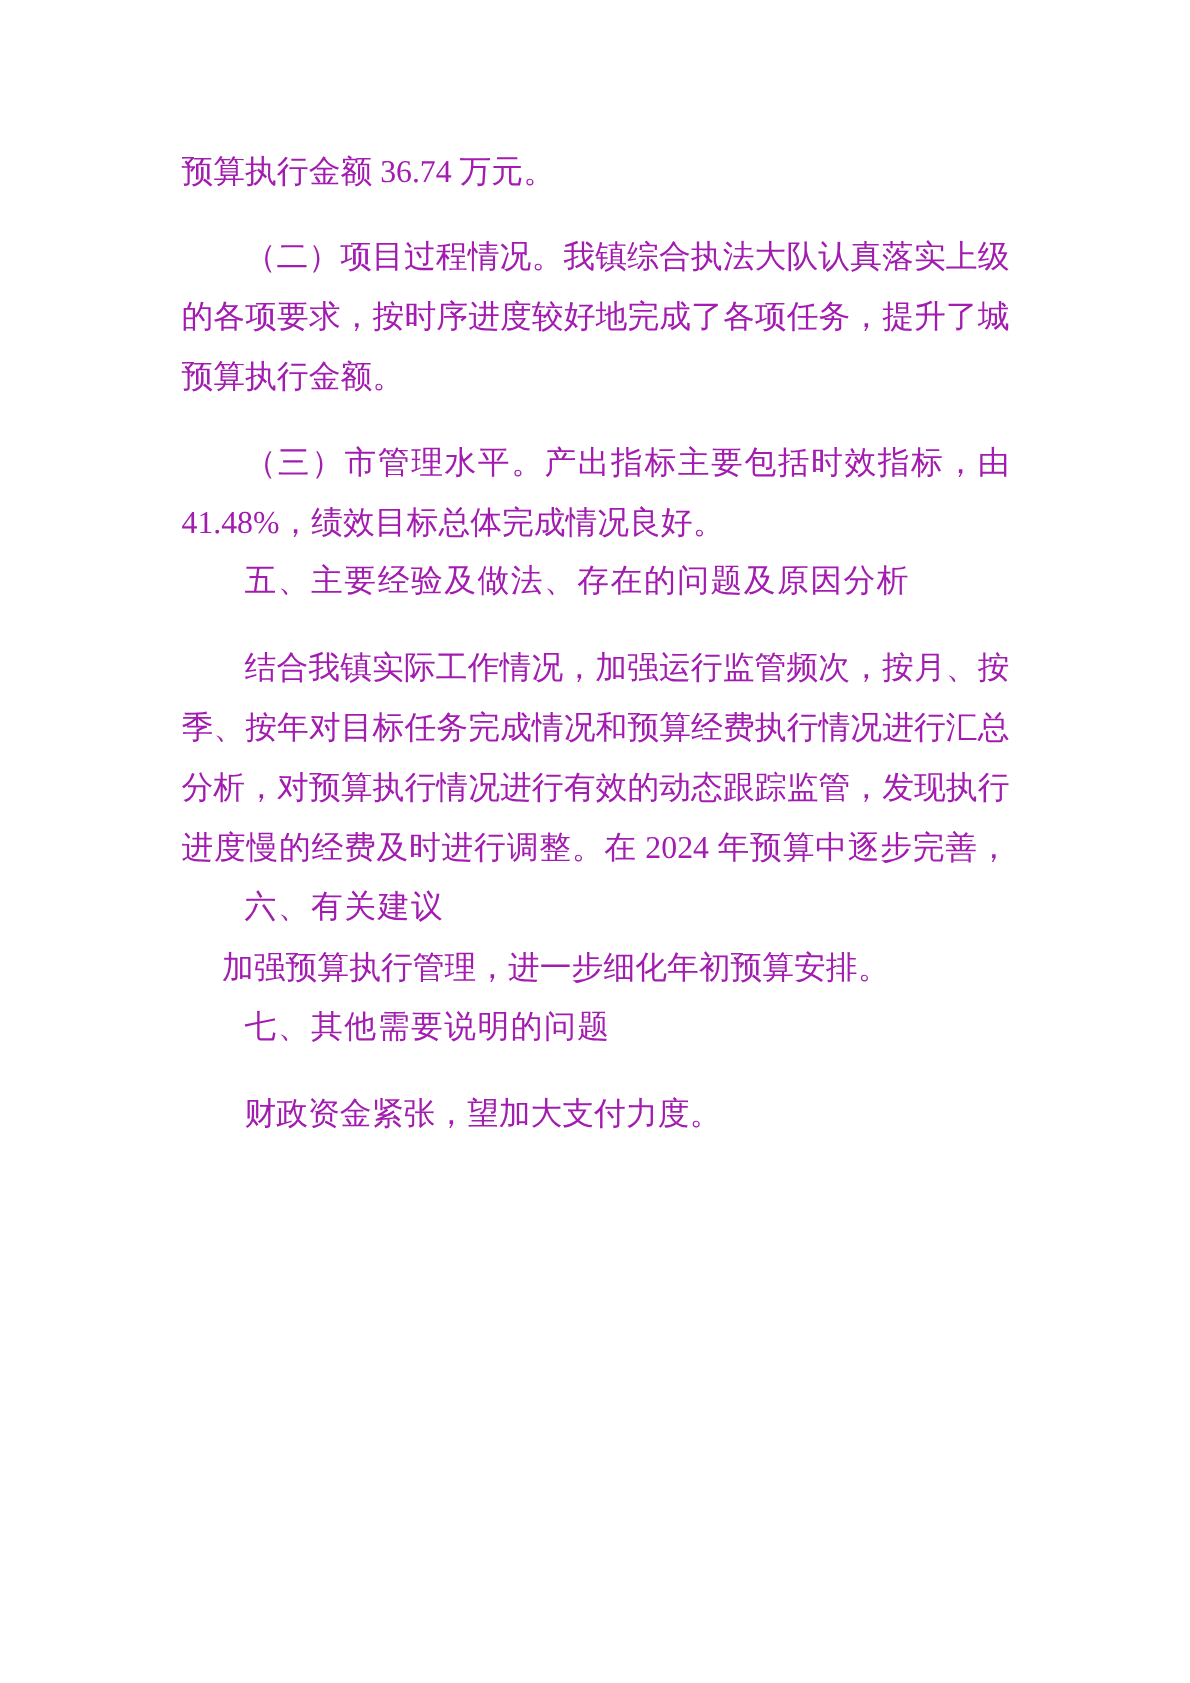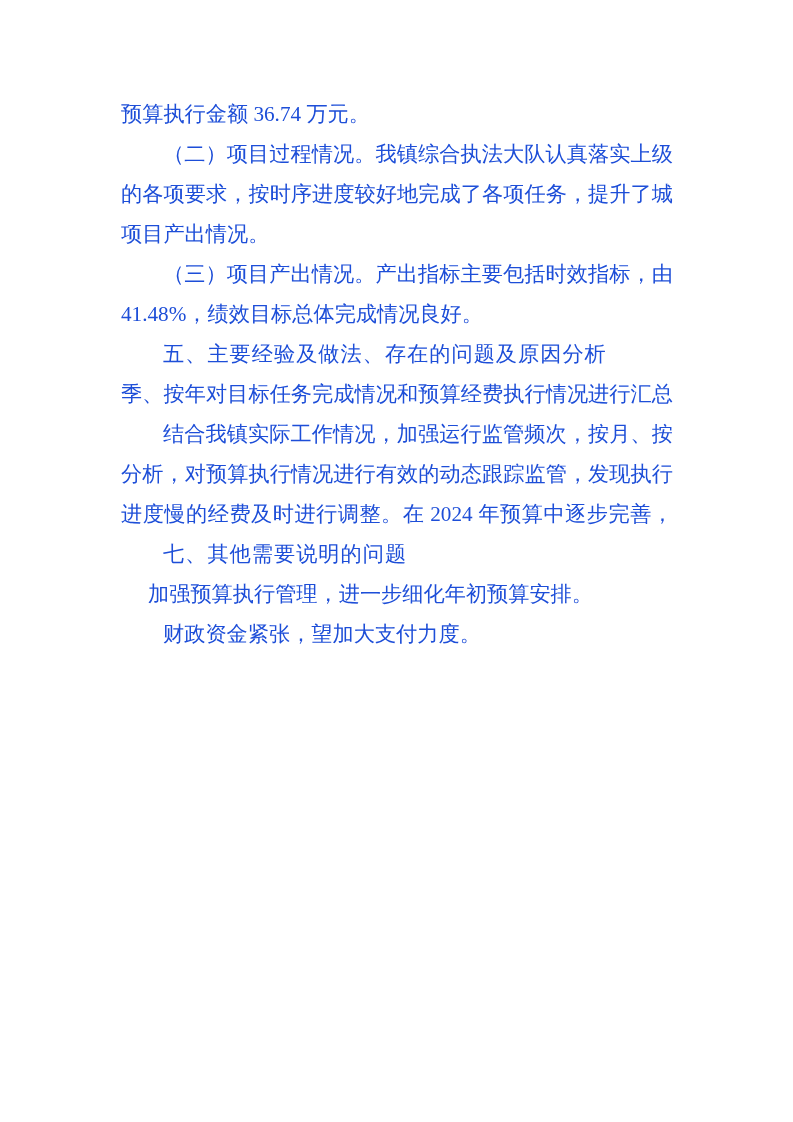--- a/index.html
+++ b/index.html
@@ -32,54 +32,55 @@
   }
 
   
   .line.fill {
     text-align: justify;
     text-align-last: justify;
     text-justify: inter-character;
   }
 
   
-  .ind2 { text-indent: 42px; }
+  .ind2 { text-indent: 42px; margin-top: 17px; }
   .ind1 { text-indent: 27px; }
 
   
   .line.heading {
     font-family: "Liberation Sans", "DejaVu Sans", sans-serif;
     font-weight: normal;
     text-indent: 42px;
     letter-spacing: 1px;
   }
 </style>
 </head>
 <body>
 
 <div class="page" style="background: rgb(255, 255, 255);">
-  <div class="text-block" style="color: #1d4ed8;">
+  <div class="text-block" style="color: #a21caf;">
 
     <div class="line">预算执行金额 36.74 万元。</div>
 
     <div class="line fill ind2">（二）项目过程情况。我镇综合执法大队认真落实上级</div>
     <div class="line fill">的各项要求，按时序进度较好地完成了各项任务，提升了城</div>
-    <div class="line">项目产出情况。</div>
+    <div class="line">预算执行金额。</div>
 
-    <div class="line fill ind2">（三）项目产出情况。产出指标主要包括时效指标，由</div>
+    <div class="line fill ind2">（三）市管理水平。产出指标主要包括时效指标，由</div>
     <div class="line">41.48%，绩效目标总体完成情况良好。</div>
 
     <div class="line heading">五、主要经验及做法、存在的问题及原因分析</div>
 
+    <div class="line fill ind2">结合我镇实际工作情况，加强运行监管频次，按月、按</div>
     <div class="line fill">季、按年对目标任务完成情况和预算经费执行情况进行汇总</div>
-    <div class="line fill ind2">结合我镇实际工作情况，加强运行监管频次，按月、按</div>
     <div class="line fill">分析，对预算执行情况进行有效的动态跟踪监管，发现执行</div>
     <div class="line fill">进度慢的经费及时进行调整。在 2024 年预算中逐步完善，</div>
 
+    <div class="line heading">六、有关建议</div>
+
+    <div class="line ind1">加强预算执行管理，进一步细化年初预算安排。</div>
 
     <div class="line heading">七、其他需要说明的问题</div>
-
-    <div class="line ind1">加强预算执行管理，进一步细化年初预算安排。</div>
 
     <div class="line ind2">财政资金紧张，望加大支付力度。</div>
 
   </div>
 </div>
 
 </body></html>

